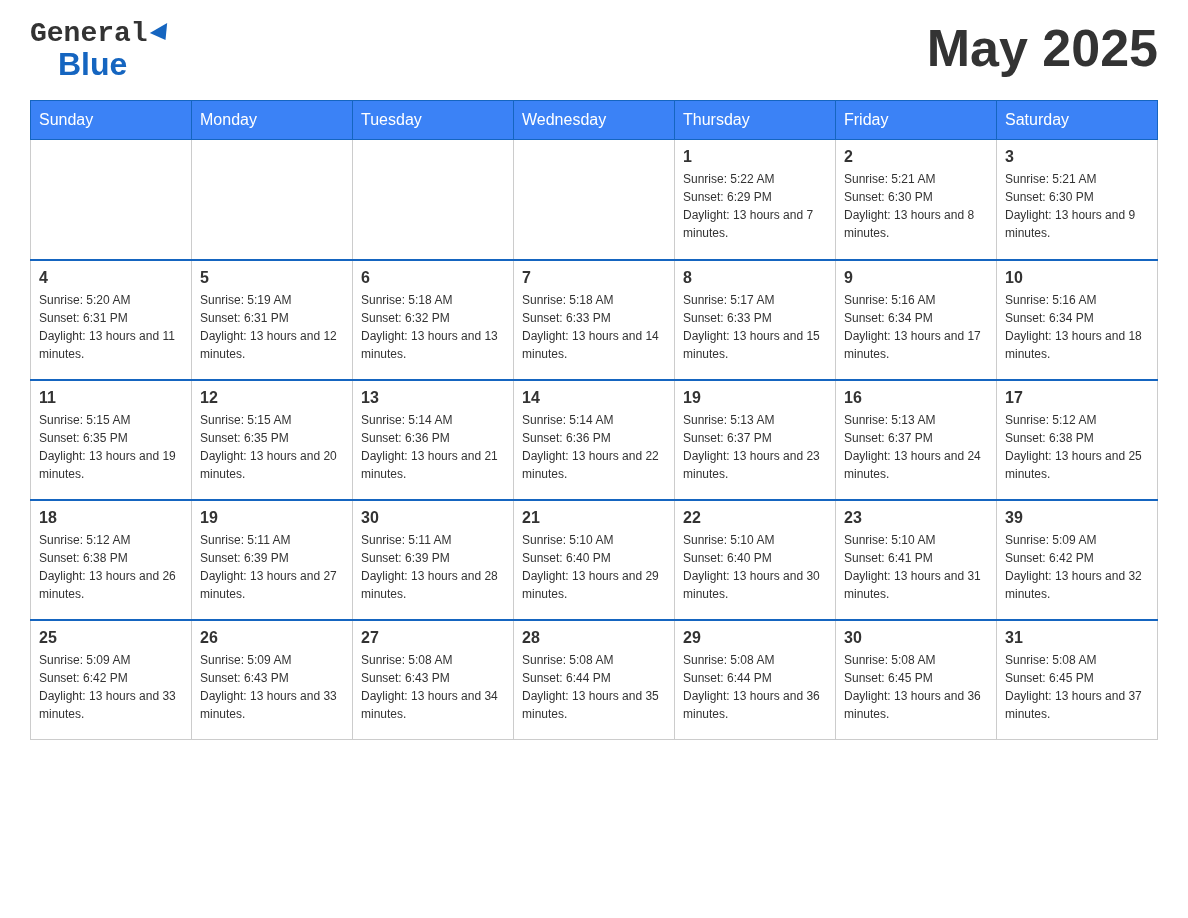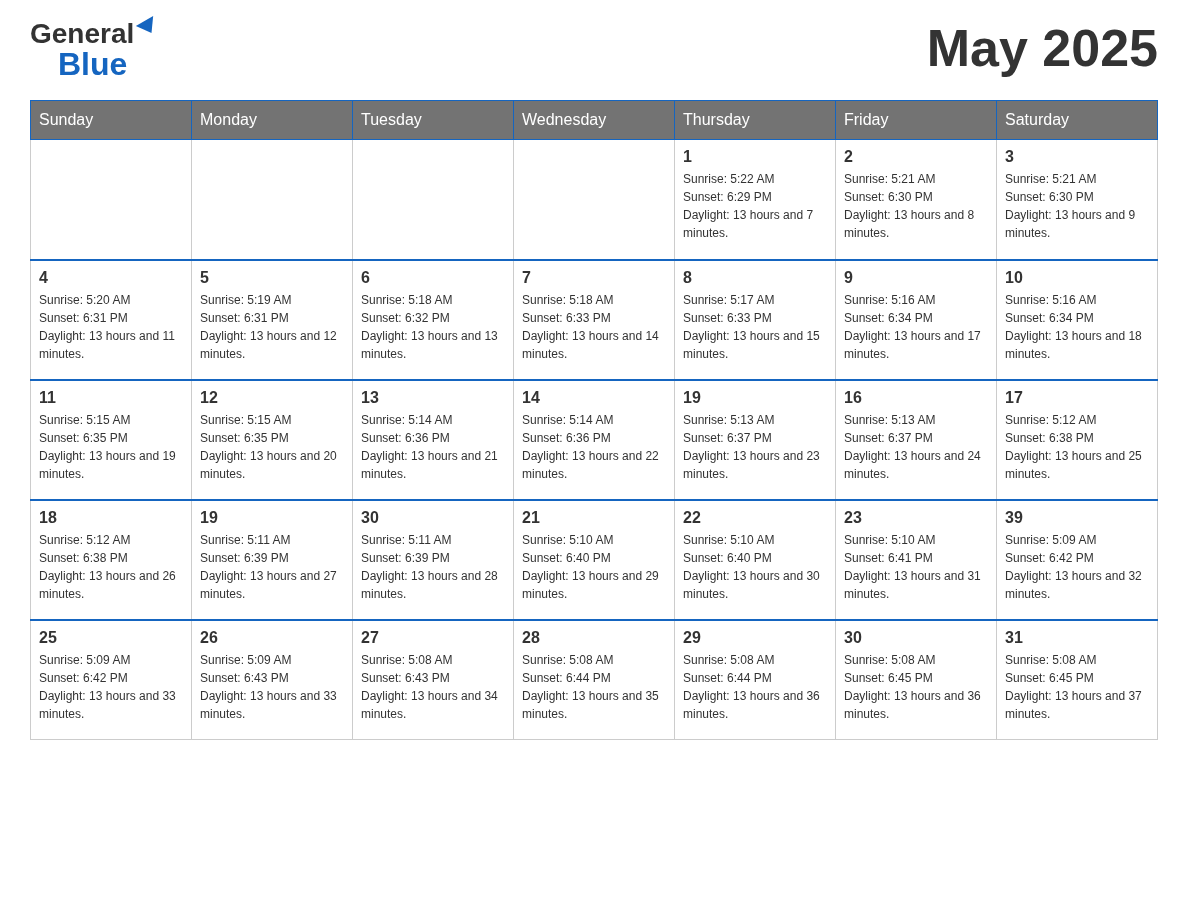--- a/index.html
+++ b/index.html
@@ -41,20 +41,22 @@
       height: 0;
       border-left: 10px solid transparent;
       border-right: 10px solid transparent;
       border-top: 14px solid #1565C0;
       margin-left: 4px;
       vertical-align: middle;
       transform: rotate(-30deg);
     }
     .logo-line {
       display: flex;
+      align-items: center;
+      font-family: Liberation Mono, monospace;
     }
     .title-section {
       text-align: left;
     }
     .calendar-title {
       font-size: 52px;
       font-weight: bold;
       color: #333;
       line-height: 1.1;
     }
@@ -62,21 +64,21 @@
       font-size: 20px;
       color: #555;
       margin-top: 4px;
     }
     .calendar {
       width: 100%;
       border-collapse: collapse;
       table-layout: fixed;
     }
     .calendar thead tr th {
-      background-color: #737373;
+      background-color: #3b82f6;
       color: #fff;
       padding: 10px 8px;
       font-size: 16px;
       font-weight: normal;
       text-align: left;
       border: 1px solid #1565C0;
     }
     .calendar tbody tr td {
       border: 1px solid #ccc;
       vertical-align: top;

